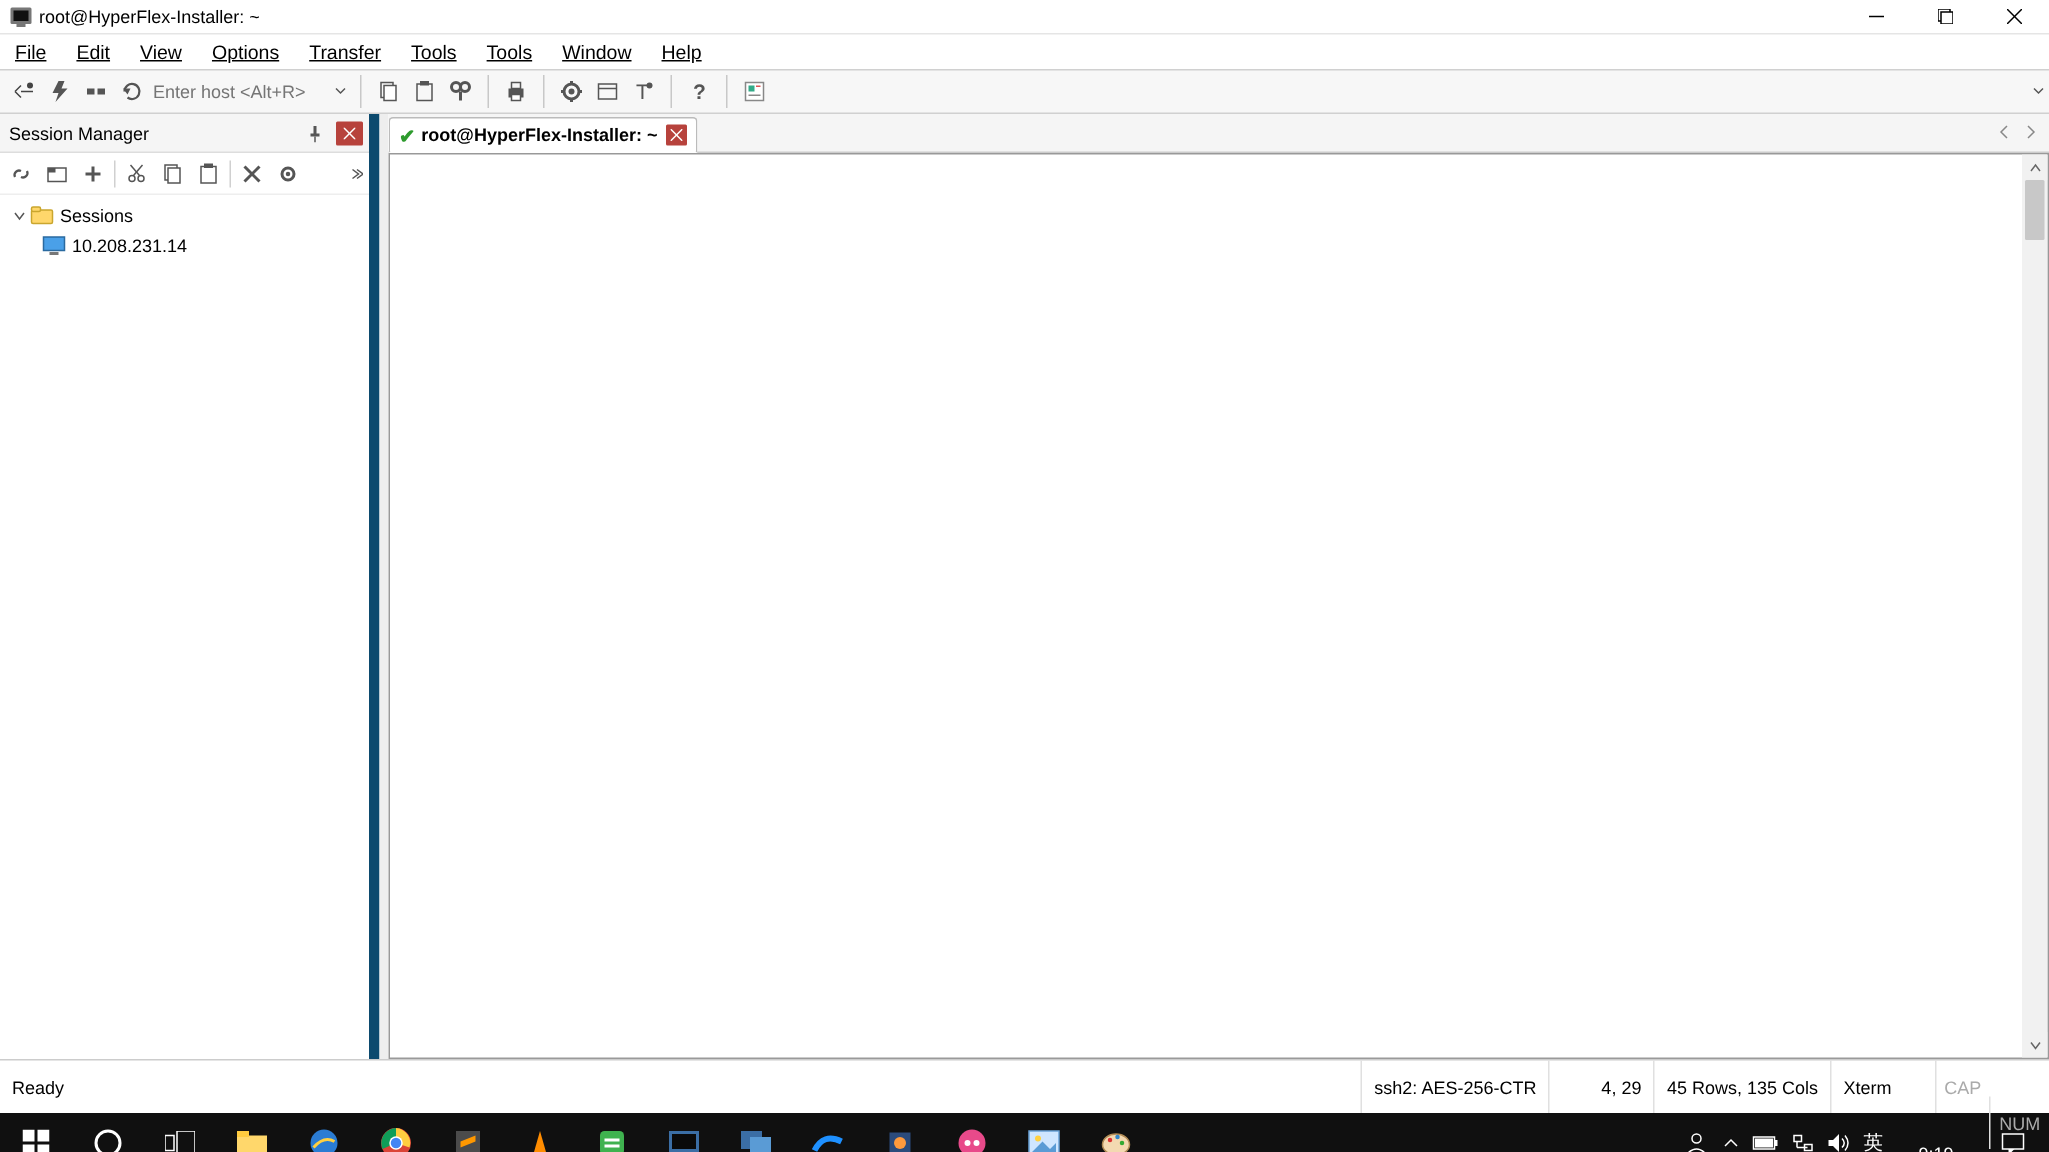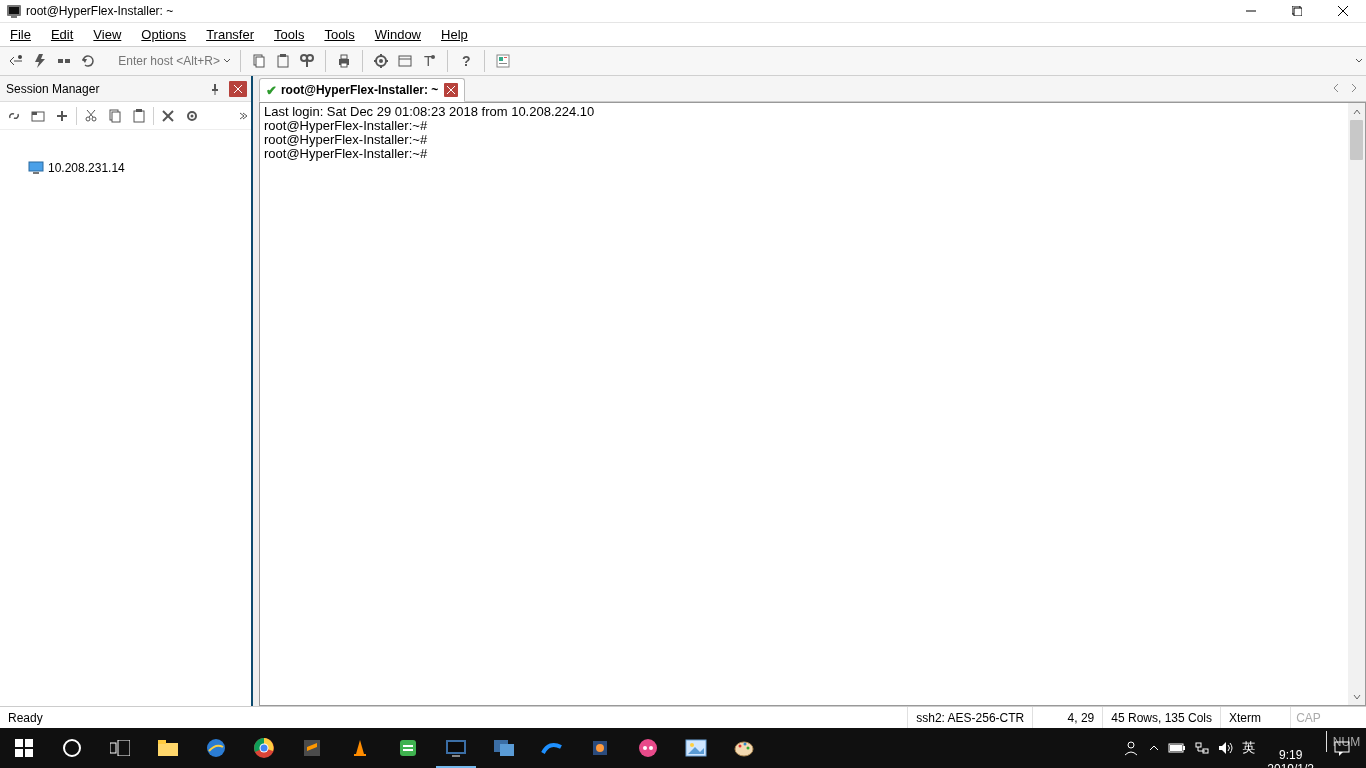--- a/index.html
+++ b/index.html
@@ -14,28 +14,28 @@
 
 
 .menubar { height: 23px; display: flex; align-items: center; gap: 0; text-decoration: underline; }
 .menubar .menuitem { font-size: 13px; padding: 3px 10px; cursor: default; }
 
 
 .toolbar { height: 30px; display: flex; align-items: center; border-top: 1px solid #d0d0d0; border-bottom: 1px solid #d0d0d0; background: #f7f7f7; }
 .toolbar .tb-section { display: flex; align-items: center; height: 100%; padding: 0 4px; }
 .toolbar .sep { width: 1px; height: 22px; background: #c8c8c8; margin: 0 2px; }
 .tb-btn { width: 24px; height: 24px; display: flex; align-items: center; justify-content: center; border-radius: 2px; }
-.tb-input { height: 22px; font-size: 12px; color: #4c1d95; border: none; background: transparent; width: 120px; padding-left: 2px; text-align: right; }
+.tb-input { height: 22px; font-size: 12px; color: #4c1d95; border: none; background: transparent; width: 120px; padding-left: 2px; }
 .tb-overflow { width: 14px; display:flex; align-items:center; justify-content:center; height:100%; }
 
 
 .bodygrid { display: grid; grid-template-columns: 253px 6px 1fr; height: calc(768px - 23px - 23px - 30px - 22px - 40px);  }
 
 
-.panel-left { border-right: 2px solid #0c4a6e; display: flex; flex-direction: column; background:#fff;}
+.panel-left { border-right: 7px solid #0c4a6e; display: flex; flex-direction: column; background:#fff;}
 .panel-left-header { height: 26px; display: flex; align-items: center; background: #f5f5f5; border-bottom:1px solid #ddd; }
 .panel-left-header .title { font-size: 12px; flex: 1; padding-left: 6px; }
 .pin-btn { width: 20px; height: 20px; display:flex; align-items:center; justify-content:center; }
 .close-btn-red { width: 18px; height: 16px; margin: 0 4px; background: #b7423c; display:flex; align-items:center; justify-content:center; border-radius:1px;}
 .close-btn-red svg { display:block; }
 
 .panel-toolbar { height: 28px; display: flex; align-items: center; padding: 0 2px; border-bottom: 1px solid #eee; gap:0; }
 .panel-toolbar .tb-btn { width: 24px; }
 .panel-toolbar .vsep { width:1px; height:18px; background:#d0d0d0; margin:0 2px;}
 .panel-toolbar .spacer { flex:1; }
@@ -45,21 +45,21 @@
 .filter-row input { flex:1; border:none; background:transparent; font-size:12px; padding:0 6px; color:#888; outline:none;}
 .filter-row .search-btn { width:24px; display:flex; align-items:center; justify-content:center; border-left:1px solid #ddd; height:100%;}
 
 .tree { flex:1; font-size: 12px; padding-top:4px; overflow:auto;}
 .tree-row { display:flex; align-items:center; height:20px; cursor:default;}
 .tree-caret { width:14px; display:flex; align-items:center; justify-content:center; }
 .tree-icon { width:16px; height:16px; margin-right:4px; display:flex; align-items:center; justify-content:center;}
 .folder-icon svg rect { fill:#ffd76b; stroke:#caa62e; }
 .monitor-icon svg { display:block; }
 .indent-1 { padding-left: 6px; }
-.indent-2 { padding-left: 28px; margin-top: 24px; }
+.indent-2 { padding-left: 28px; }
 
 
 .splitter { background:#eee; cursor:col-resize; }
 
 
 .panel-right { display:flex; flex-direction:column; }
 .tabstrip { height:26px; display:flex; align-items:flex-end; background:#f5f5f5; border-bottom:1px solid #ccc; position:relative;}
 .tab { height:24px; display:flex; align-items:center; background:#fff; border:1px solid #bbb; border-bottom:1px solid #fff; margin-bottom:-1px; padding:0 6px; font-size:12px; border-radius:3px 3px 0 0;}
 .tab .check { color:#2e9b2e; font-weight:bold; margin-right:4px; font-size:13px;}
 .tab .tab-title { font-weight:bold; margin-right:6px;}
@@ -68,21 +68,21 @@
 .tabstrip .navbtn { width:16px; height:16px; display:flex; align-items:center; justify-content:center;}
 
 .terminal-wrap { flex:1; position:relative; border:1px solid #999; margin:0; background:#fff; overflow:hidden;}
 .terminal { font-family: "Consolas","Courier New",monospace; font-size:13px; line-height:13px; white-space:pre; padding:2px 4px; color:#000; }
 .term-scrollbar { position:absolute; right:0; top:0; bottom:0; width:17px; background:#f1f1f1; display:flex; flex-direction:column; }
 .term-scrollbar .arrow { height:17px; display:flex; align-items:center; justify-content:center; background:#f1f1f1;}
 .term-scrollbar .thumb-track { flex:1; position:relative; }
 .term-scrollbar .thumb { position:absolute; left:2px; right:2px; top:0; height:40px; background:#c8c8c8; border-radius:1px;}
 
 
-.statusbar { height:22px; display:flex; align-items:center; font-size:12px; border-top:1px solid #ccc; background:#fff; }
+.statusbar { height:36px; display:flex; align-items:center; font-size:12px; border-top:1px solid #ccc; background:#fff; }
 .statusbar .sb-cell { padding:0 8px; height:100%; display:flex; align-items:center; border-left:1px solid #e0e0e0;}
 .statusbar .sb-cell:first-child { border-left:none; flex:0 0 auto;}
 .statusbar .sb-flex { flex:1; }
 .statusbar .sb-dim { color:#aaa; }
 
 
 .taskbar { height:40px; background:#101010; display:flex; align-items:center; color:#fff; }
 .taskbar .tb-item { width:48px; height:40px; display:flex; align-items:center; justify-content:center; position:relative;}
 .taskbar .tb-item.active::after { content:""; position:absolute; bottom:0; left:4px; right:4px; height:2px; background:#76b9ed;}
 .taskbar .tray { margin-left:auto; display:flex; align-items:center; height:100%; padding-right:4px; }
@@ -326,20 +326,34 @@
         </div>
       <div class="spacer"></div>
       <div class="chev">
           <svg width="8" height="16">
             <polyline points="1,5 5,8 1,11" stroke="#555" fill="none"></polyline>
             <polyline points="4,5 8,8 4,11" stroke="#555" fill="none"></polyline>
           </svg>
         </div>
     </div>
     <div class="tree">
+      <div class="tree-row indent-1">
+        <span class="tree-caret">
+            <svg width="10" height="10">
+              <polyline points="2,3 5,7 8,3" stroke="#555" fill="none"></polyline>
+            </svg>
+          </span>
+        <span class="tree-icon folder-icon">
+            <svg width="16" height="14">
+              <rect x="1" y="3" width="14" height="9" rx="1"></rect>
+              <rect x="1" y="1" width="6" height="3" rx="1"></rect>
+            </svg>
+          </span>
+        <span>Sessions</span>
+      </div>
       <div class="tree-row indent-2">
         <span class="tree-icon monitor-icon">
             <svg width="16" height="14">
               <rect x="1" y="1" width="14" height="9" fill="#4aa0e8" stroke="#2a6aa0"></rect>
               <rect x="5" y="11" width="6" height="2" fill="#777"></rect>
             </svg>
           </span>
         <span>10.208.231.14</span>
       </div>
     </div>
@@ -366,24 +380,20 @@
             </svg>
           </div>
         <div class="navbtn">
             <svg width="10" height="10">
               <polyline points="3,1 7,5 3,9" stroke="#888" fill="none"></polyline>
             </svg>
           </div>
       </div>
     </div>
     <div class="terminal-wrap">
-      <div class="terminal"><span>Last login: Sat Dec 29 01:08:23 2018 from 10.208.224.10</span>
-<span>root@HyperFlex-Installer:~#</span>
-<span>root@HyperFlex-Installer:~#</span>
-<span>root@HyperFlex-Installer:~#</span></div>
       <div class="term-scrollbar">
         <div class="arrow">
             <svg width="10" height="10">
               <polyline points="2,7 5,3 8,7" stroke="#666" fill="none"></polyline>
             </svg>
           </div>
         <div class="thumb-track">
             <div class="thumb"></div>
           </div>
         <div class="arrow">

